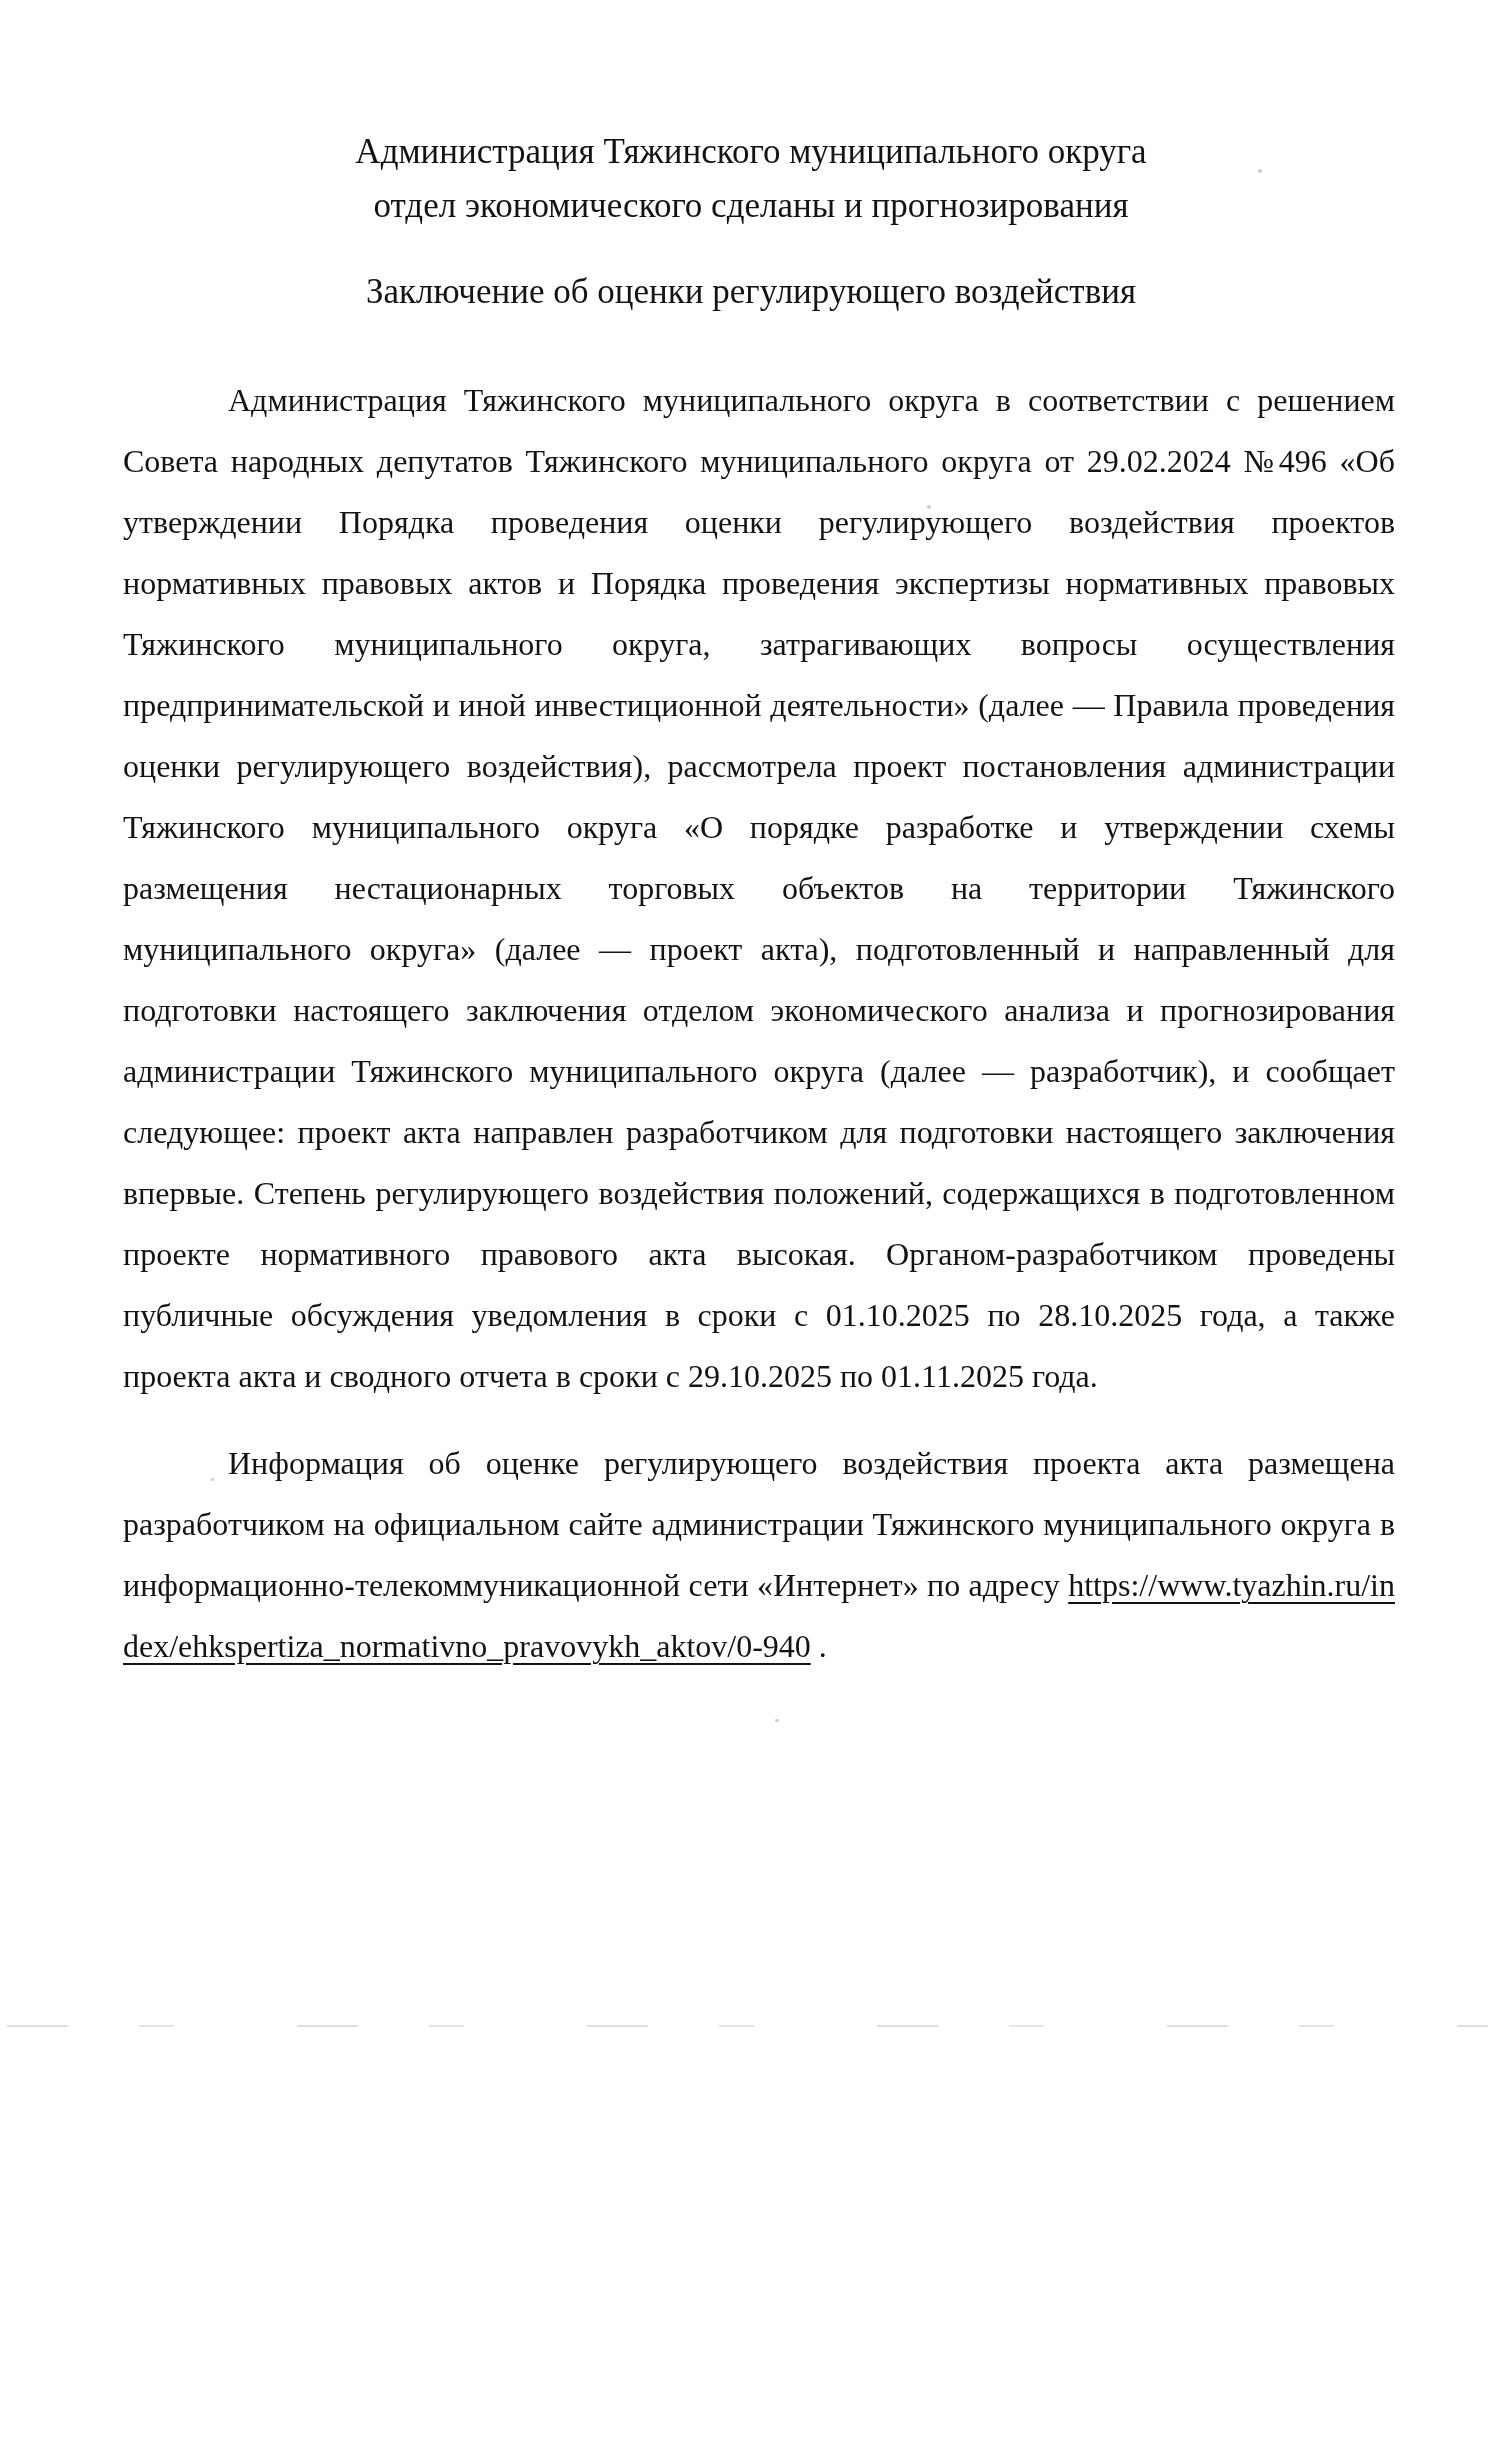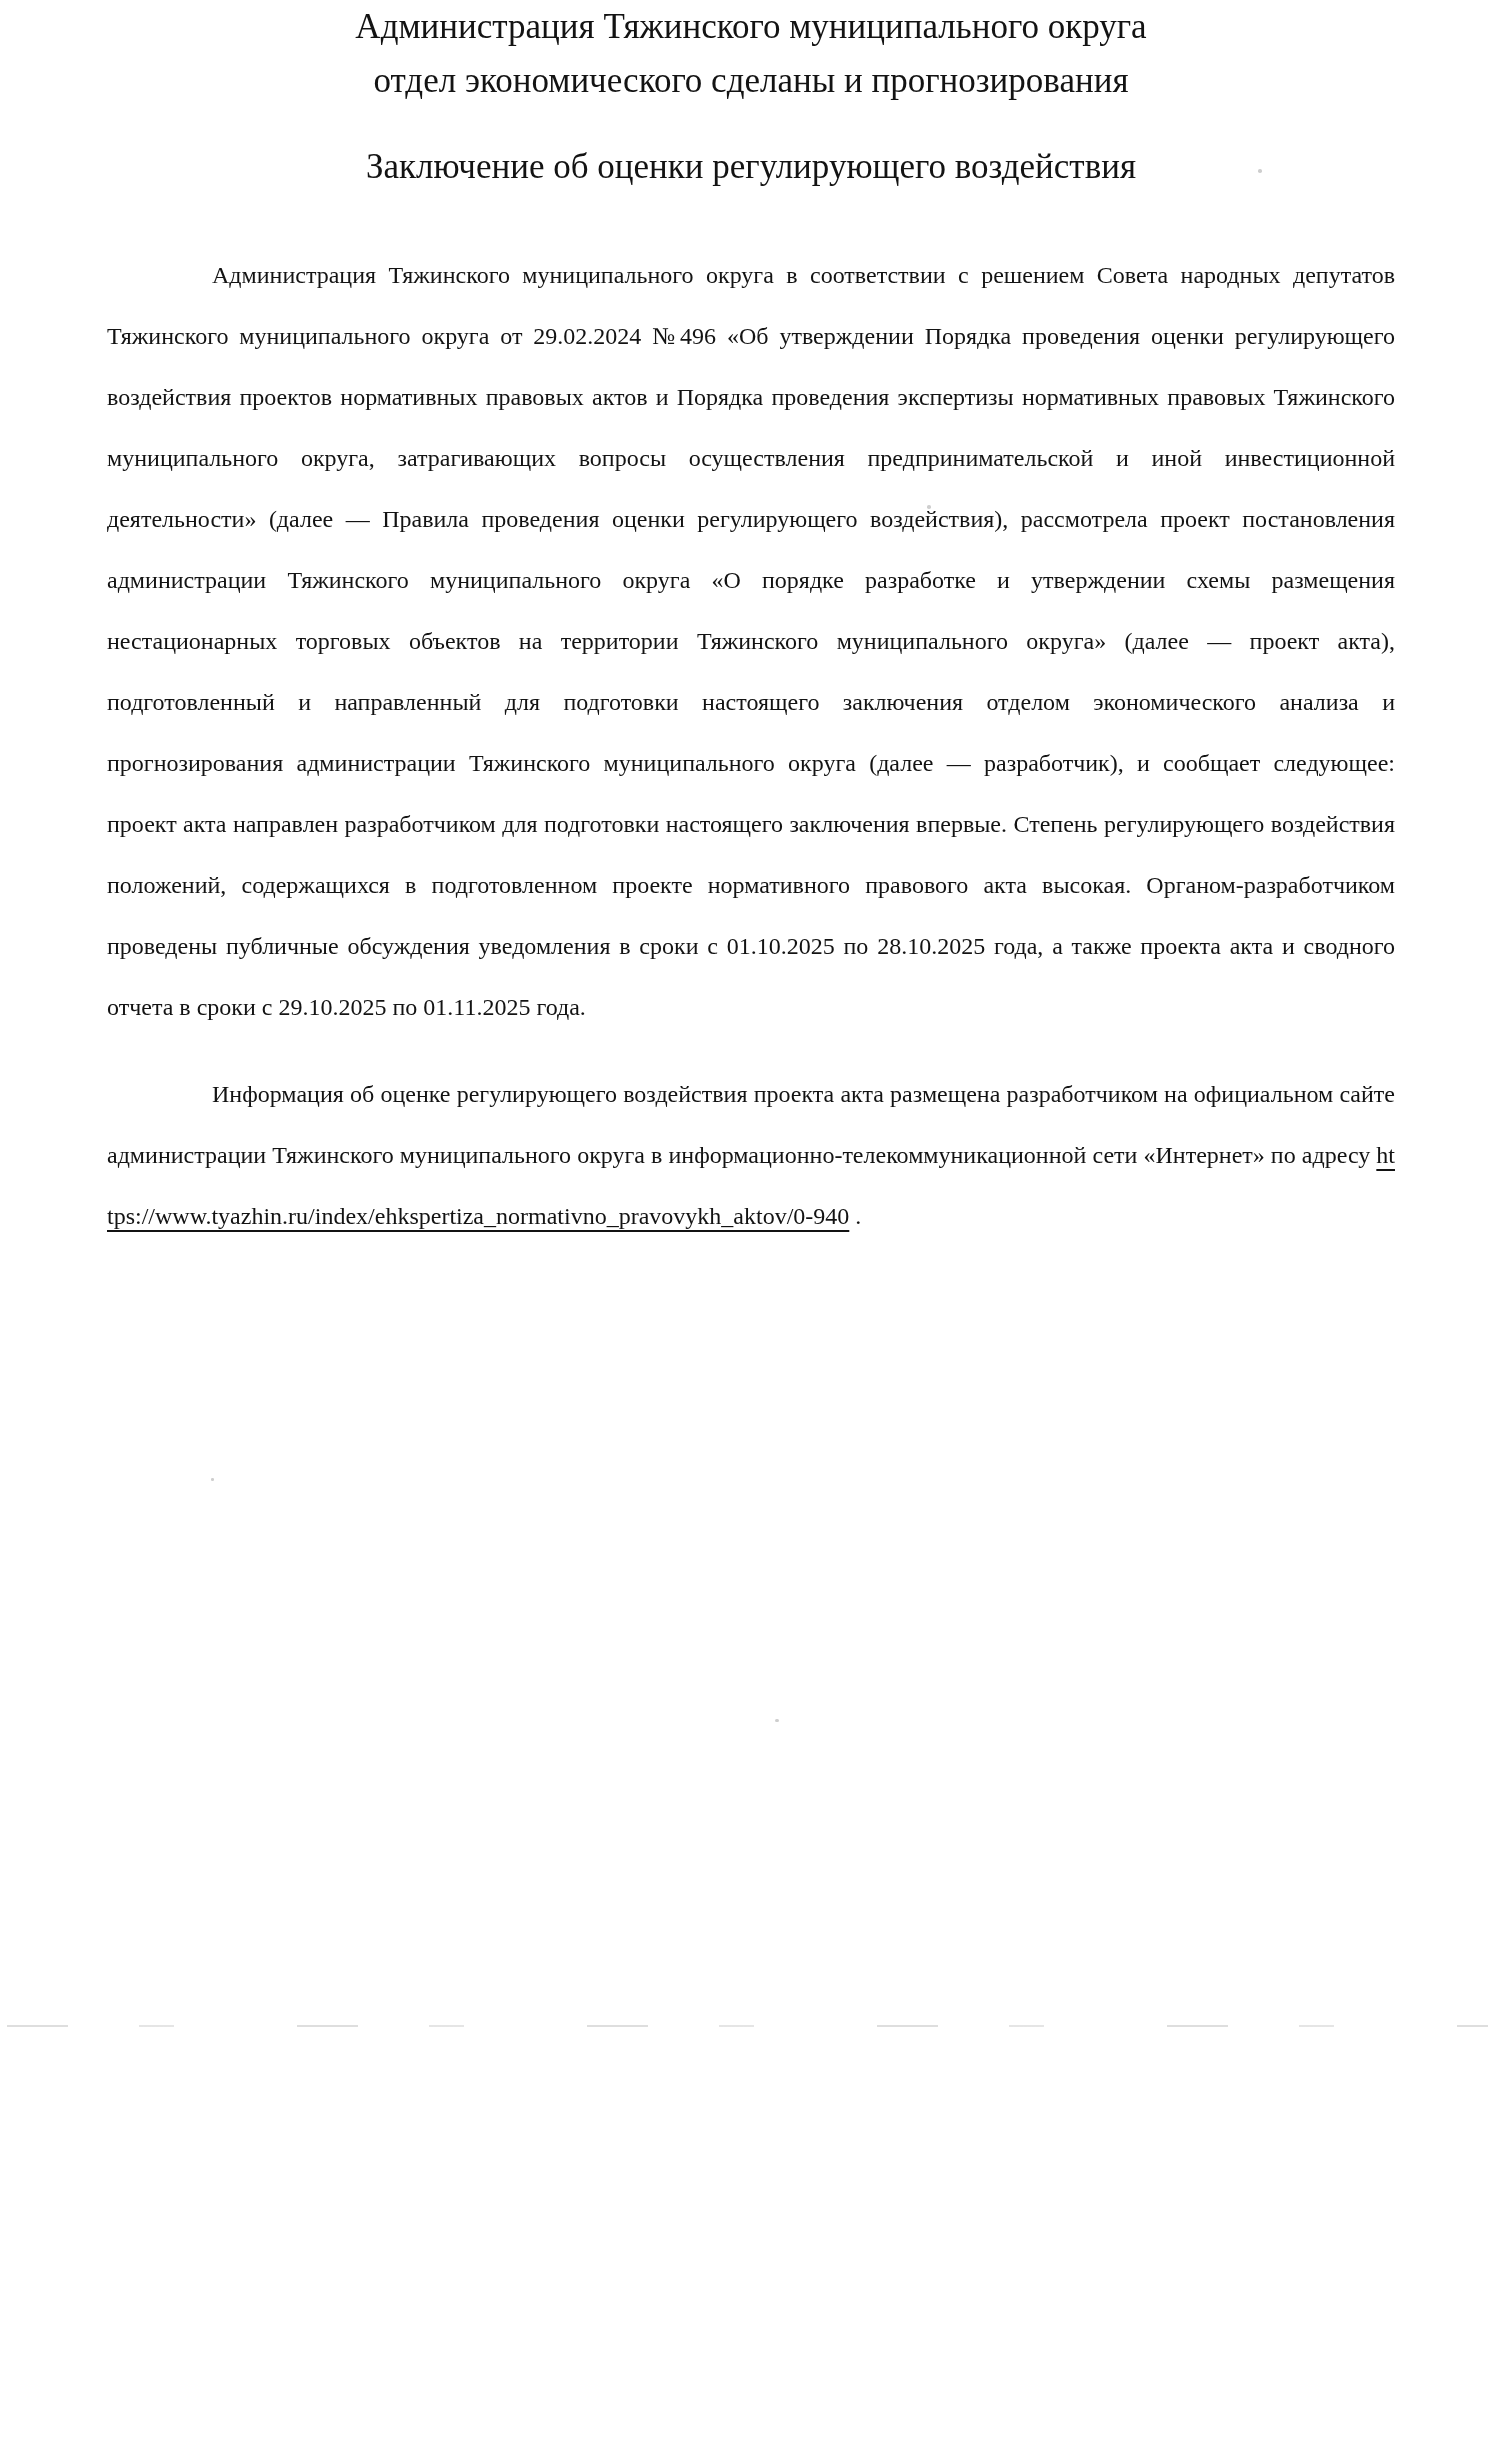--- a/index.html
+++ b/index.html
@@ -17,36 +17,38 @@
     font-family: "Liberation Serif", "DejaVu Serif", serif;
     color: #131313;
   }
   .content {
     position: absolute;
     left: 107px;
     right: 98px;
     top: 0;
   }
   .doc-header {
+    padding-top: 125px;
     text-align: center;
     font-size: 35px;
     line-height: 54px;
   }
   .doc-title {
     margin: 32px 0 0 0;
     font-size: 35px;
     font-weight: normal;
     text-align: center;
     line-height: 54px;
   }
   .doc-body {
     margin-top: 51px;
-    font-size: 24px;
+    font-size: 32px;
     line-height: 61px;
     text-align: justify;
+    margin-left: 16px;
   }
   .body-par {
     margin: 0;
     text-indent: 105px;
   }
   .body-par + .body-par {
     margin-top: 26px;
   }
   .doc-link {
     color: #131313;

